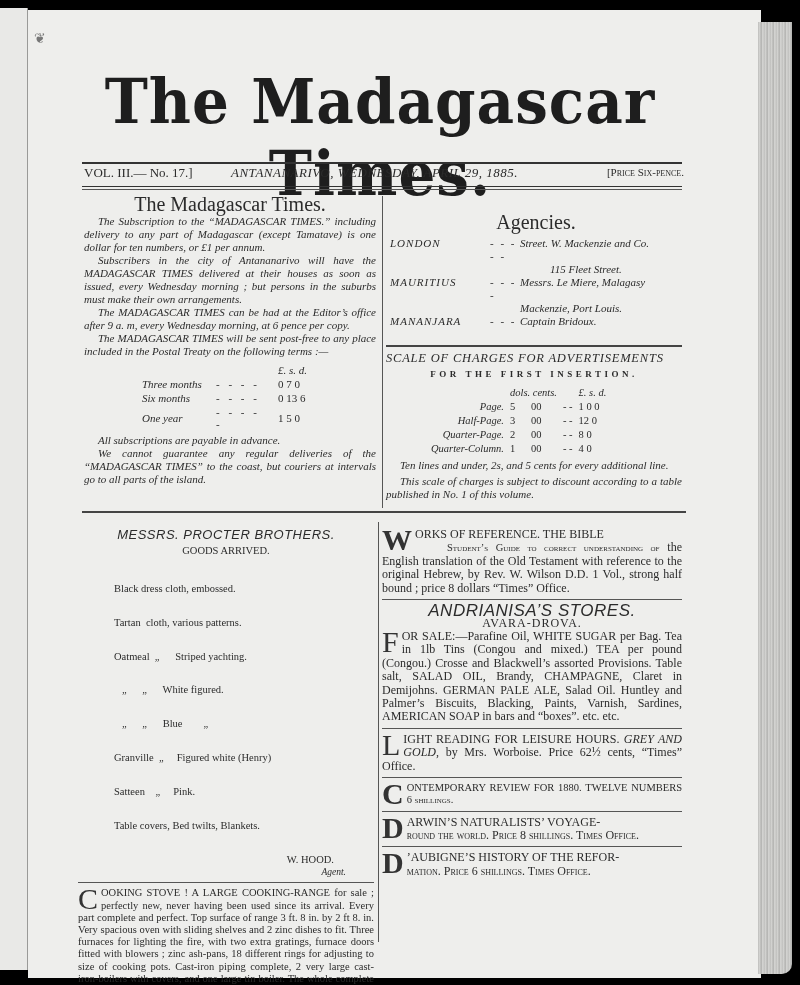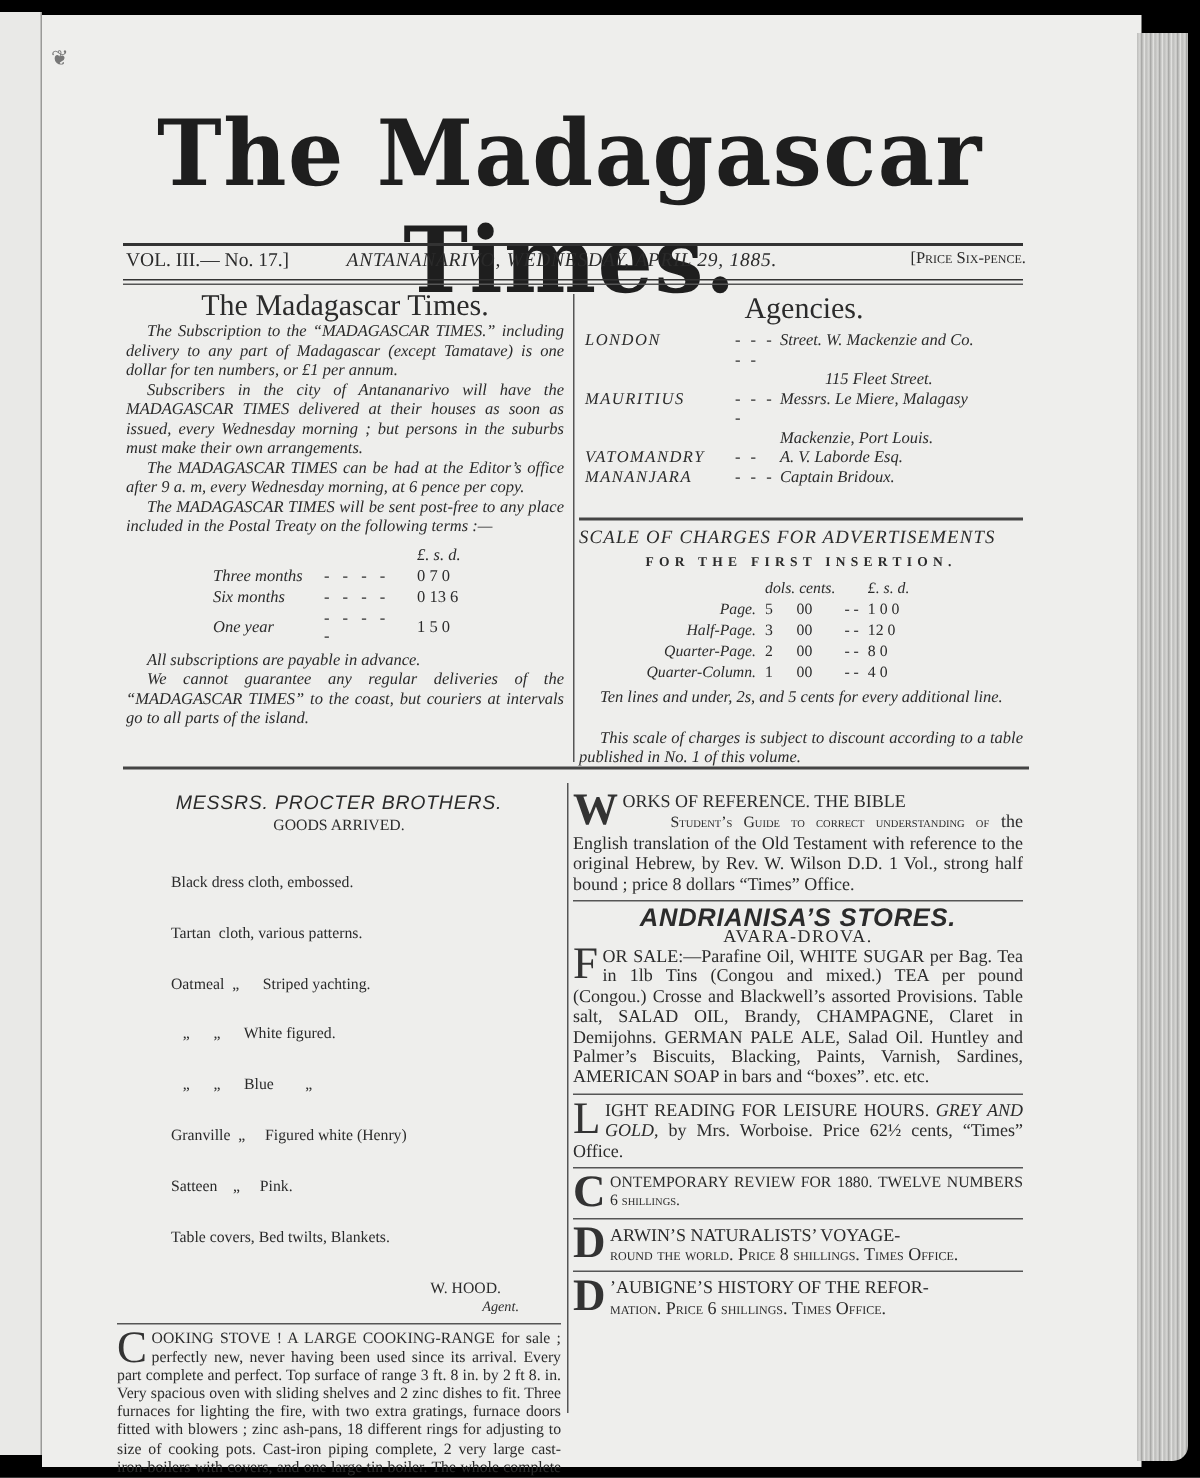--- a/index.html
+++ b/index.html
@@ -105,44 +105,39 @@
           <td class="lab">One  year</td>
           <td class="dots">- - - - -</td>
           <td>1  5  0</td>
         </tr>
   </tbody>
     </table>
   <p class="it just indent">All subscriptions are payable in advance.</p>
   <p class="it just indent">We cannot guarantee any regular deliveries of the “MADAGASCAR TIMES” to the coast, but couriers at intervals go to all parts of the island.</p>
 </div>
 
-<div class="col" style="left:390px; top:200px; width:292px;">
+<div class="col" style="left:390px; top:216px; width:292px;">
   <div class="sec-title" style="margin-bottom:8px;">Agencies.</div>
   <div class="agency-row">
       <span class="city">LONDON</span>
       <span class="dots">- - - - -</span>
       <span>Street. W. Mackenzie and Co.</span>
     </div>
   <div class="agency-row">
       <span class="city" style="width:130px"></span>
       <span style="padding-left:30px">115 Fleet Street.</span>
     </div>
   <div class="agency-row">
       <span class="city">MAURITIUS</span>
       <span class="dots">- - - -</span>
       <span>Messrs. Le Miere, Malagasy</span>
     </div>
   <div class="agency-row">
       <span class="city" style="width:130px"></span>
       <span style="padding-left:0px">Mackenzie, Port Louis.</span>
-    </div>
-  <div class="agency-row">
-      <span class="city">VATOMANDRY</span>
-      <span class="dots">- -</span>
-      <span>A. V. Laborde Esq.</span>
     </div>
   <div class="agency-row">
       <span class="city">MANANJARA</span>
       <span class="dots">- - -</span>
       <span>Captain Bridoux.</span>
     </div>
 </div>
 
 <div class="double-rule" style="left:386px; top:345px; width:296px;"></div>
 
@@ -181,21 +176,21 @@
     <tr>
           <td class="lab">Quarter-Column.</td>
           <td>1</td>
           <td>00</td>
           <td>- -</td>
           <td>4 0</td>
         </tr>
   </tbody>
     </table>
   <p class="it just indent" style="margin-top:2px;">Ten lines and under, 2s, and 5 cents for every additional line.</p>
-  <p class="it just indent" style="margin-top:14px;">This scale of charges is subject to discount according to a table published in No. 1 of this volume.</p>
+  <p class="it just indent" style="margin-top:3px;">This scale of charges is subject to discount according to a table published in No. 1 of this volume.</p>
 </div>
 
 <div class="col" style="left:78px; top:528px; width:296px;">
   <div class="sans-title" style="font-size:13px;">MESSRS. PROCTER BROTHERS.</div>
   <div class="center ad" style="margin:4px 0 3px;">GOODS ARRIVED.</div>
   <div class="ad" style="padding-left:36px; white-space:pre; line-height:11.3px;">
     <div>Black dress cloth, embossed.</div>
     <div>Tartan  cloth, various patterns.</div>
     <div>Oatmeal  „      Striped yachting.</div>
     <div>   „      „      White figured.</div>
@@ -215,21 +210,21 @@
 </div>
 
 <div class="col" style="left:382px; top:528px; width:300px;">
   <div class="ad-big just">
     <span class="dropcap">W</span>
     <span>ORKS OF REFERENCE.  THE BIBLE</span><br>
     <span class="sc" style="font-size:10.5px;margin-left:32px;">Student’s Guide to correct understanding of</span>
     <span>the English translation of the Old Testament with reference to the original Hebrew, by Rev. W. Wilson D.D. 1 Vol., strong half bound ; price 8 dollars “Times” Office.</span>
   </div>
   <div class="rule" style="clear:both;"></div>
-  <div class="sans-title" style="font-size:17px;font-weight:bold;">ANDRIANISA’S STORES.</div>
+  <div class="sans-title" style="font-size:17px;">ANDRIANISA’S STORES.</div>
   <div class="center" style="font-size:12px; letter-spacing:1px;">AVARA-DROVA.</div>
   <div class="ad-big just">
     <span class="dropcap light">F</span><span>OR SALE:—Parafine Oil, WHITE SUGAR per Bag.  Tea in 1lb Tins (Congou and mixed.) TEA per pound (Congou.)  Crosse and Blackwell’s assorted Provisions.  Table salt,  SALAD OIL, Brandy, CHAMPAGNE, Claret in Demijohns. GERMAN PALE ALE, Salad Oil.  Huntley and Palmer’s Biscuits, Blacking, Paints, Varnish, Sardines, AMERICAN SOAP in bars and “boxes”.  etc. etc.</span>
   </div>
   <div class="rule" style="clear:both;"></div>
   <div class="ad-big just">
     <span class="dropcap light">L</span><span>IGHT READING FOR LEISURE HOURS.  </span><span class="it">GREY AND GOLD</span><span>, by Mrs. Worboise.  Price 62½ cents, “Times” Office.</span>
   </div>
   <div class="rule" style="clear:both;"></div>
   <div class="ad just">

